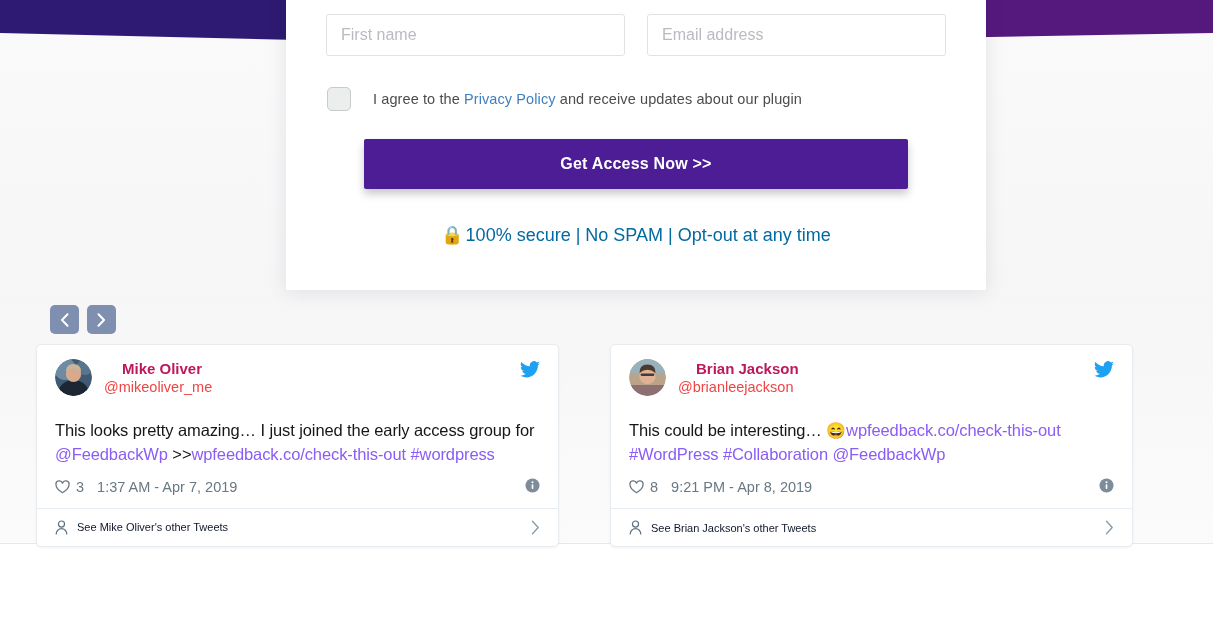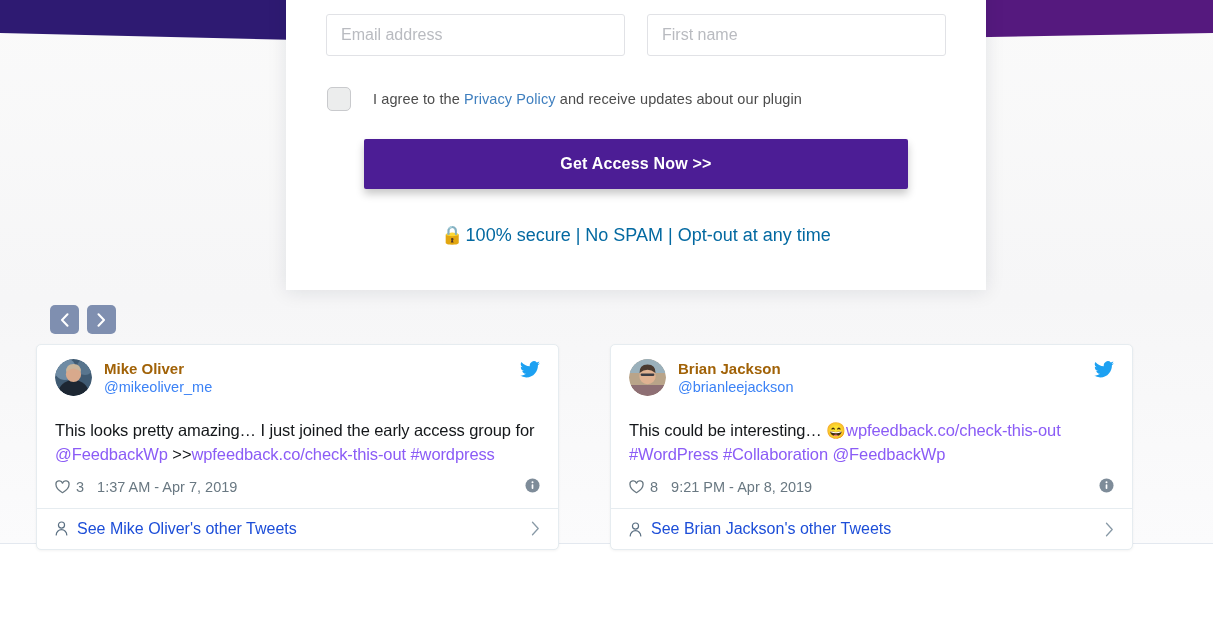--- a/index.html
+++ b/index.html
@@ -107,22 +107,22 @@
   .tweet-2 { left: 610px; }
 
   .tweet-body { padding: 14px 18px 12px 18px; }
   .tweet-head { display: flex; align-items: flex-start; }
   .avatar {
     width: 37px; height: 37px; border-radius: 50%;
     flex: none; margin-right: 12px; overflow: hidden;
   }
   .avatar svg { display: block; }
   .names { flex: 1 1 auto; padding-top: 1px; }
-  .dname { font-size: 15px; font-weight: bold; color: #a16207; line-height: 1.22; }
-  .handle { font-size: 14.5px; color: #3b82f6; line-height: 1.3; }
+  .dname { font-size: 15px; font-weight: bold; color: #be185d; line-height: 1.22; margin-left: 18px; }
+  .handle { font-size: 14.5px; color: #ef4444; line-height: 1.3; }
   .bird { flex: none; padding-top: 2px; }
 
   .tweet-text {
     margin-top: 22px;
     font-size: 16.5px; line-height: 1.42; color: #14171a;
     letter-spacing: -.1px;
   }
   .tweet-text .lnk { color: #8b5cf6; text-decoration: none; }
   .emoji { font-size: 16px; }
 
@@ -135,41 +135,41 @@
   .likes { margin-right: 13px; }
   .meta-spacer { flex: 1 1 auto; }
 
   .tweet-foot {
     border-top: 1px solid #e6ecf0;
     padding: 11px 18px 11px 18px;
     display: flex; align-items: center;
   }
   .foot-person { margin-right: 9px; display: inline-flex; }
   .foot-link {
-    font-size: 16px; color: #1d4ed8; text-decoration: none; flex: 1 1 auto;
+    font-size: 11px; color: #0f172a; text-decoration: none; flex: 1 1 auto;
   }
   .chev { display: inline-flex; }
 </style>
 </head>
 <body>
 
 <div class="page">
 
   <div class="backdrop"></div>
   <div class="backdrop-divider"></div>
 
   <div class="banner-left"></div>
   <div class="banner-right"></div>
 
   <div class="optin-card">
     <div class="optin-inner">
 
       <div class="field-row">
+        <input class="field" type="text" placeholder="First name" style="">
         <input class="field" type="text" placeholder="Email address" style="">
-        <input class="field" type="text" placeholder="First name" style="">
       </div>
 
       <div class="consent-row">
         <input class="cbox" type="checkbox" style="">
         <div class="consent-text"><span>I agree to the </span><a class="lnk" href="#">Privacy Policy</a><span> and receive updates about our plugin</span></div>
       </div>
 
       <div class="cta-wrap">
         <button class="cta">Get Access Now &gt;&gt;</button>
       </div>

